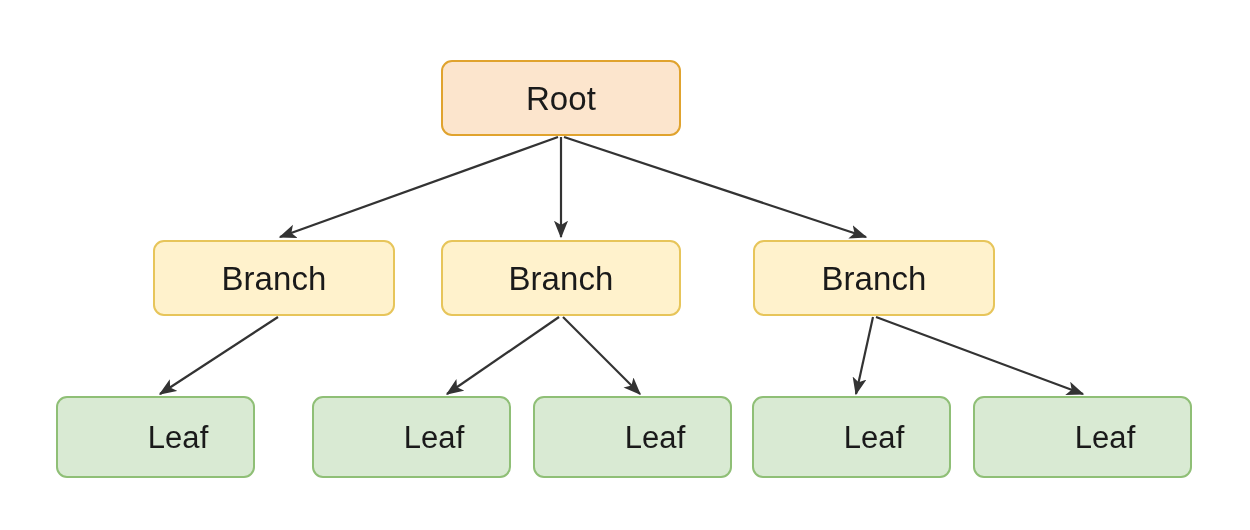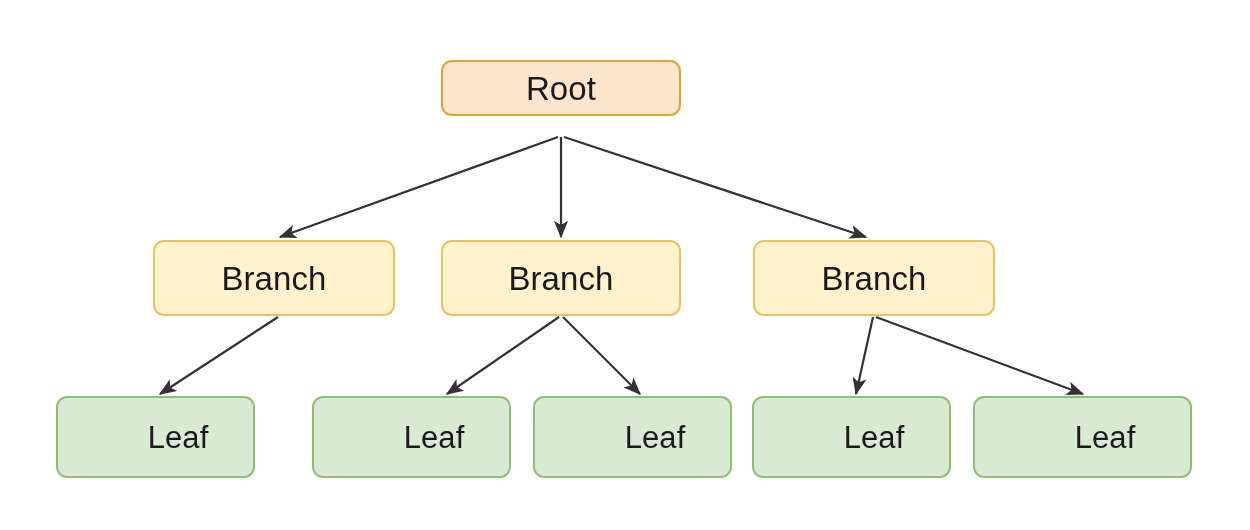--- a/index.html
+++ b/index.html
@@ -77,21 +77,21 @@
         <line x1="561" y1="137" x2="561" y2="237" stroke="#333333" stroke-width="2.2" marker-end="url(#arrowhead)"></line>
         <line x1="564" y1="137" x2="866" y2="237" stroke="#333333" stroke-width="2.2" marker-end="url(#arrowhead)"></line>
         <line x1="278" y1="317" x2="160" y2="394" stroke="#333333" stroke-width="2.2" marker-end="url(#arrowhead)"></line>
         <line x1="559" y1="317" x2="447" y2="394" stroke="#333333" stroke-width="2.2" marker-end="url(#arrowhead)"></line>
         <line x1="563" y1="317" x2="640" y2="394" stroke="#333333" stroke-width="2.2" marker-end="url(#arrowhead)"></line>
         <line x1="873" y1="317" x2="856" y2="394" stroke="#333333" stroke-width="2.2" marker-end="url(#arrowhead)"></line>
         <line x1="876" y1="317" x2="1083" y2="394" stroke="#333333" stroke-width="2.2" marker-end="url(#arrowhead)"></line>
       </g>
   </svg>
 
-  <div class="node node-root" style="left: 441px; top: 60px; width: 240px; height: 56px; background: rgb(252, 229, 205); border-color: rgb(224, 163, 46);">
+  <div class="node node-root" style="left: 441px; top: 60px; width: 240px; height: 76px; background: rgb(252, 229, 205); border-color: rgb(224, 163, 46);">
     <span class="node-label">Root</span>
   </div>
 
   <div class="node node-branch" style="left: 153px; top: 240px; width: 242px; height: 76px; background: rgb(255, 242, 204); border-color: rgb(231, 197, 90);">
     <span class="node-label">Branch</span>
   </div>
 
   <div class="node node-branch" style="left: 441px; top: 240px; width: 240px; height: 76px; background: rgb(255, 242, 204); border-color: rgb(231, 197, 90);">
     <span class="node-label">Branch</span>
   </div>

